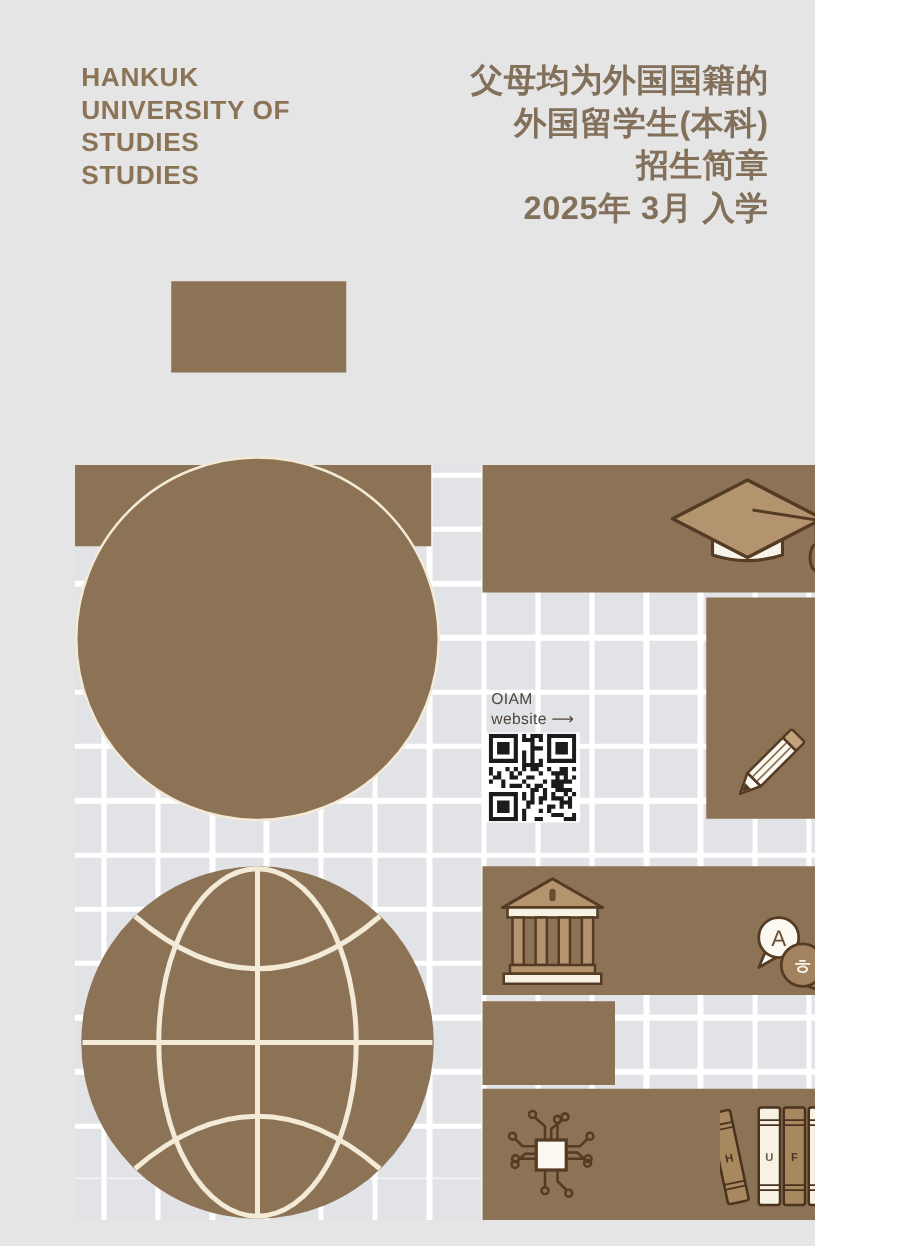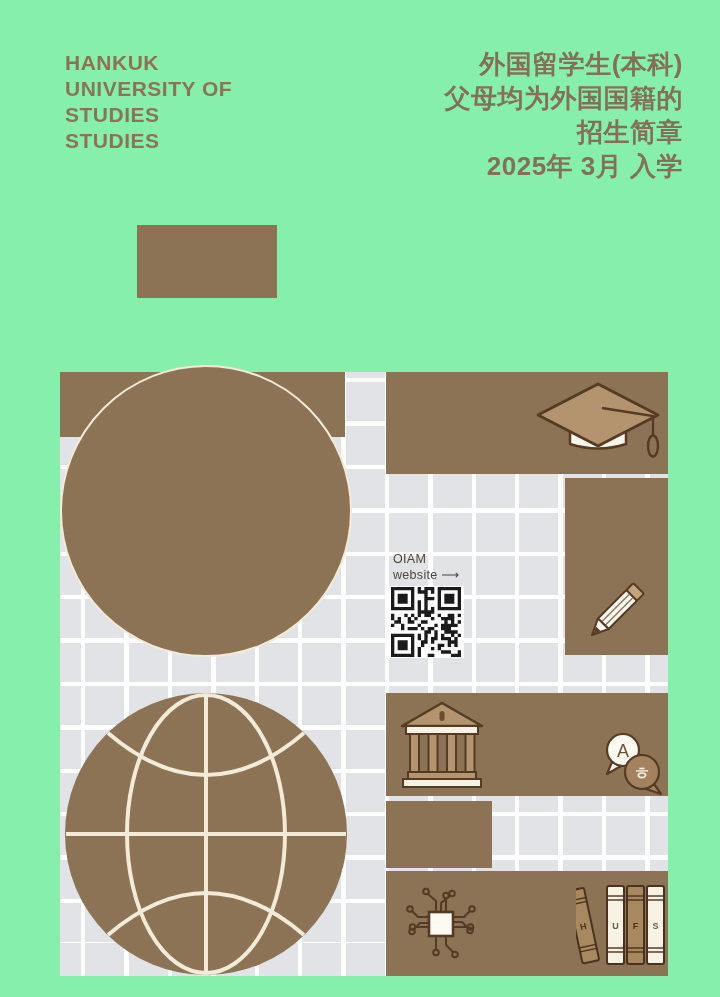--- a/index.html
+++ b/index.html
@@ -1,16 +1,16 @@
 <!DOCTYPE html>
 <html><head>
 <meta charset="utf-8">
 <style>
   html,body{margin:0;padding:0;background:#fff;}
-  .page{position:relative;width:720px;height:997px;background:#86efac;overflow:hidden;
+  .page{position:relative;width:652px;height:997px;background:#e5e5e5;overflow:hidden;
         font-family:"Liberation Sans",sans-serif;}
 
   
   .logo{position:absolute;left:65px;top:50px;color:#8b7456;font-weight:bold;
         font-size:21px;line-height:26px;letter-spacing:.5px;}
   .title{position:absolute;right:37px;top:47px;color:#83705a;font-weight:bold;
          font-size:26px;line-height:34px;text-align:right;letter-spacing:.5px;}
 
   
   .accent-rect{position:absolute;left:137px;top:225px;width:140px;height:73px;background:#8c7356;}
@@ -58,22 +58,22 @@
 <div class="page">
 
   <div class="logo">
     <div>HANKUK</div>
     <div>UNIVERSITY OF</div>
     <div>STUDIES</div>
     <div>STUDIES</div>
   </div>
 
   <div class="title">
+    <div>父母均为外国国籍的</div>
     <div>外国留学生(本科)</div>
-    <div>父母均为外国国籍的</div>
     <div>招生简章</div>
     <div>2025年 3月 入学</div>
   </div>
 
   <div class="accent-rect"></div>
 
   <div class="content">
 
     <div class="block b-strip"></div>
 

